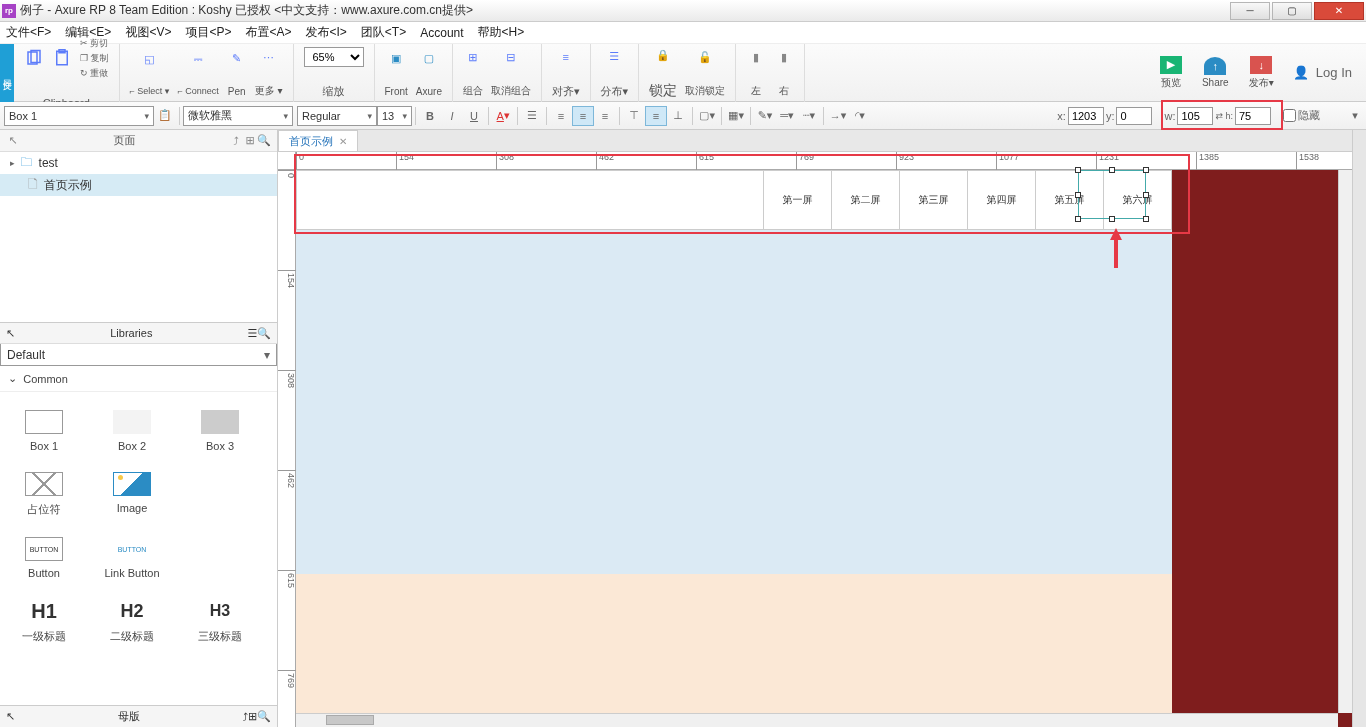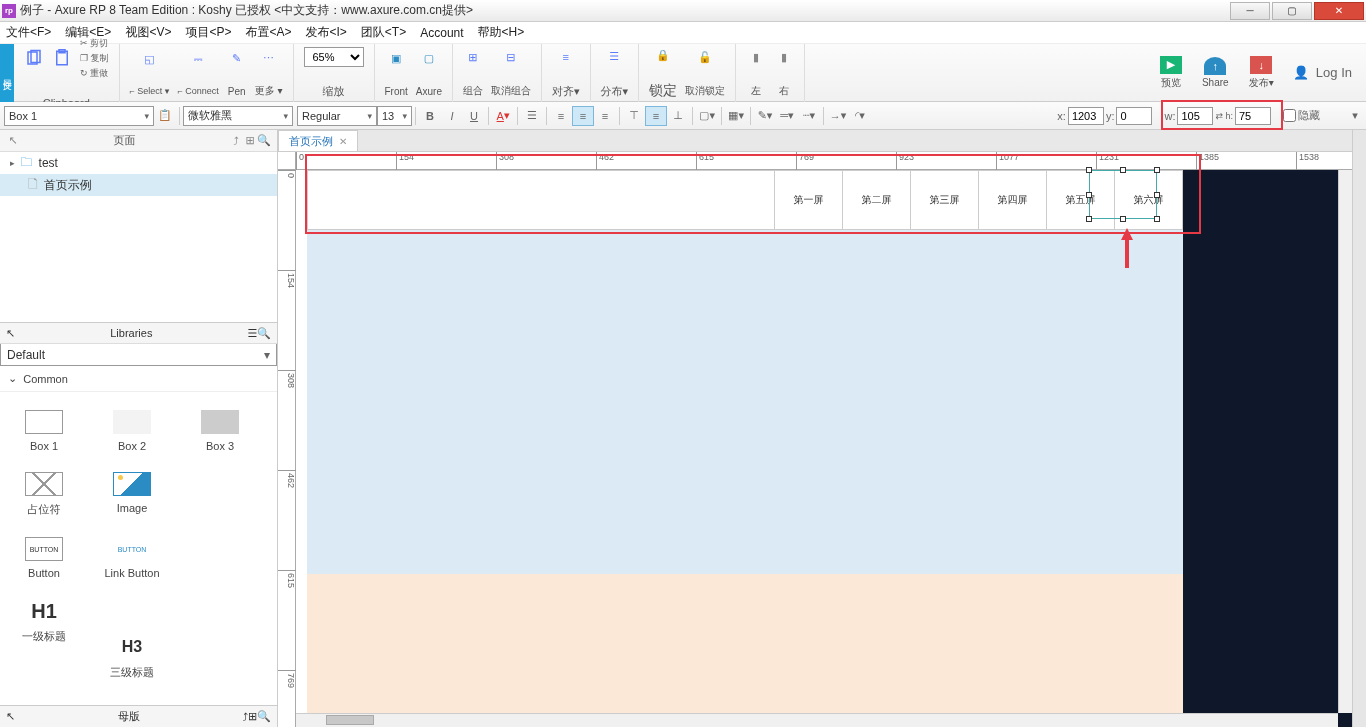--- a/index.html
+++ b/index.html
@@ -61,21 +61,21 @@
 .center{flex:1;display:flex;flex-direction:column;position:relative;}
 .tabbar{height:22px;background:#e8e8e8;border-bottom:1px solid #ccc;display:flex;align-items:flex-end;}
 .tab{height:21px;background:#fff;border:1px solid #ccc;border-bottom:none;padding:0 10px;display:flex;align-items:center;gap:6px;font-size:11px;color:#1e6fb8;}
 .tab .tx{color:#999;font-size:10px;}
 .canvas-wrap{flex:1;position:relative;overflow:hidden;background:#fff;}
 .ruler-h{position:absolute;top:0;left:18px;right:0;height:18px;background:#fff;border-bottom:1px solid #aaa;}
 .ruler-h .tick{position:absolute;top:0;font-size:9px;color:#666;border-left:1px solid #999;height:18px;padding-left:2px;}
 .ruler-v{position:absolute;top:18px;left:0;width:18px;bottom:0;background:#fff;border-right:1px solid #aaa;}
 .ruler-v .tick{position:absolute;left:0;font-size:9px;color:#666;border-top:1px solid #999;width:18px;writing-mode:vertical-rl;padding-top:2px;}
 .ruler-corner{position:absolute;top:0;left:0;width:18px;height:18px;background:#fff;border-right:1px solid #aaa;border-bottom:1px solid #aaa;}
-.canvas{position:absolute;top:18px;left:18px;right:0;bottom:0;background:#0f172a;margin-left:11px;}
+.canvas{position:absolute;top:18px;left:18px;right:0;bottom:0;background:#7f1d1d;}
 .bluebg{position:absolute;left:0;top:60px;width:876px;height:344px;background:#dbeaf4;}
 .orangebg{position:absolute;left:0;top:404px;width:876px;height:140px;background:#fbe8d6;}
 .navbar{position:absolute;left:0;top:0;width:876px;height:60px;background:#fff;border:1px solid #ccc;display:flex;}
 .navbar .blank{flex:1;}
 .navbar .cell{width:68px;border-left:1px solid #ccc;display:flex;align-items:center;justify-content:center;font-size:10px;}
 .sel-cell{position:absolute;border:1px solid #4aa;outline:none;}
 .handle{position:absolute;width:6px;height:6px;background:#fff;border:1px solid #333;}
 .red-arrow{position:absolute;color:#e63946;font-size:20px;}
 .hscroll{position:absolute;bottom:0;left:18px;right:14px;height:14px;background:#f0f0f0;border-top:1px solid #ccc;display:flex;align-items:center;}
 .hscroll .thumb{position:absolute;left:30px;width:48px;height:10px;background:#c8c8c8;border:1px solid #aaa;top:1px;}
@@ -357,21 +357,25 @@
             <div class="lib-sw" style="color:#2b8cc4;font-size:7px;display:flex;align-items:center;justify-content:center;">BUTTON</div>
             <span class="lib-lbl">Link Button</span>
           </div>
       </div>
       <div class="lib-row">
         <div class="lib-item">
             <div class="lib-sw" style="font-size:20px;font-weight:bold;">H1</div>
             <span class="lib-lbl">一级标题</span>
           </div>
         <div class="lib-item">
-            <div class="lib-sw" style="font-size:16px;font-weight:bold;margin-top:36px;">H3</div>
+            <div class="lib-sw" style="font-size:18px;font-weight:bold;">H2</div>
+            <span class="lib-lbl">二级标题</span>
+          </div>
+        <div class="lib-item">
+            <div class="lib-sw" style="font-size:16px;font-weight:bold;">H3</div>
             <span class="lib-lbl">三级标题</span>
           </div>
       </div>
     </div>
     <div class="bottom-panel">
       <span class="pico">↖</span>
       <span class="pt">母版</span>
       <span class="pico">⤴</span>
       <span class="pico">⊞</span>
       <span class="pico">🔍</span>

